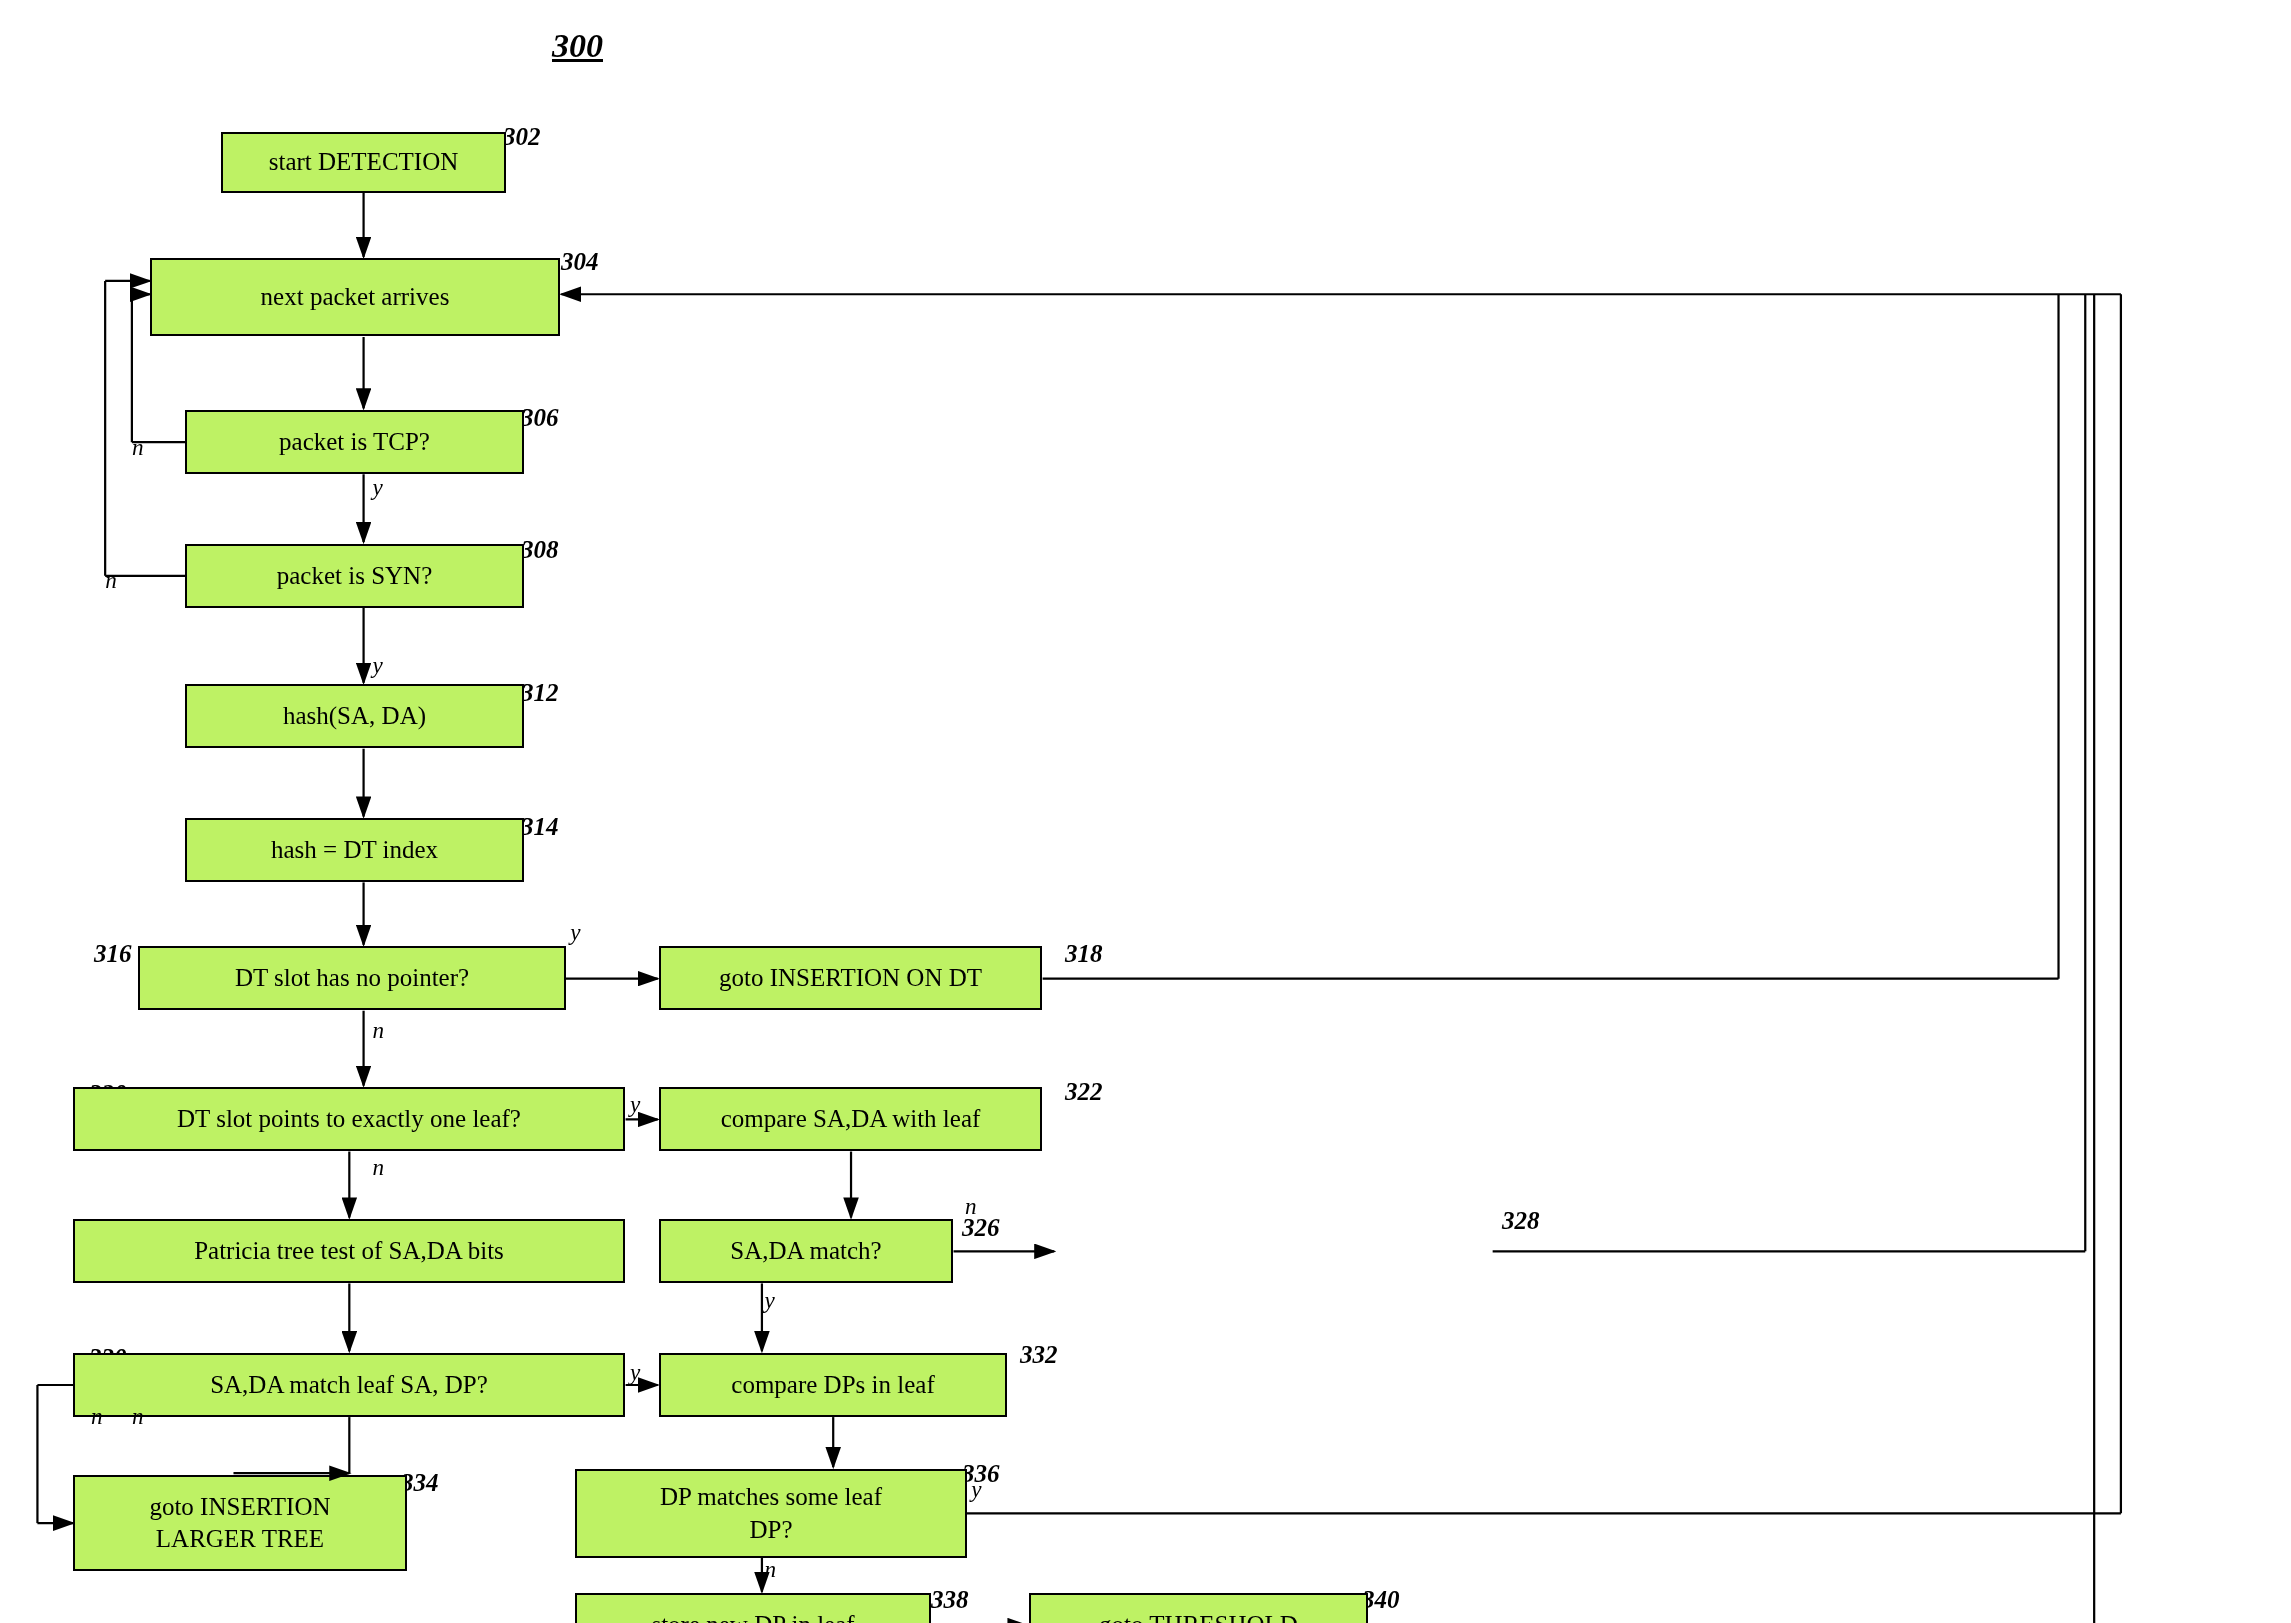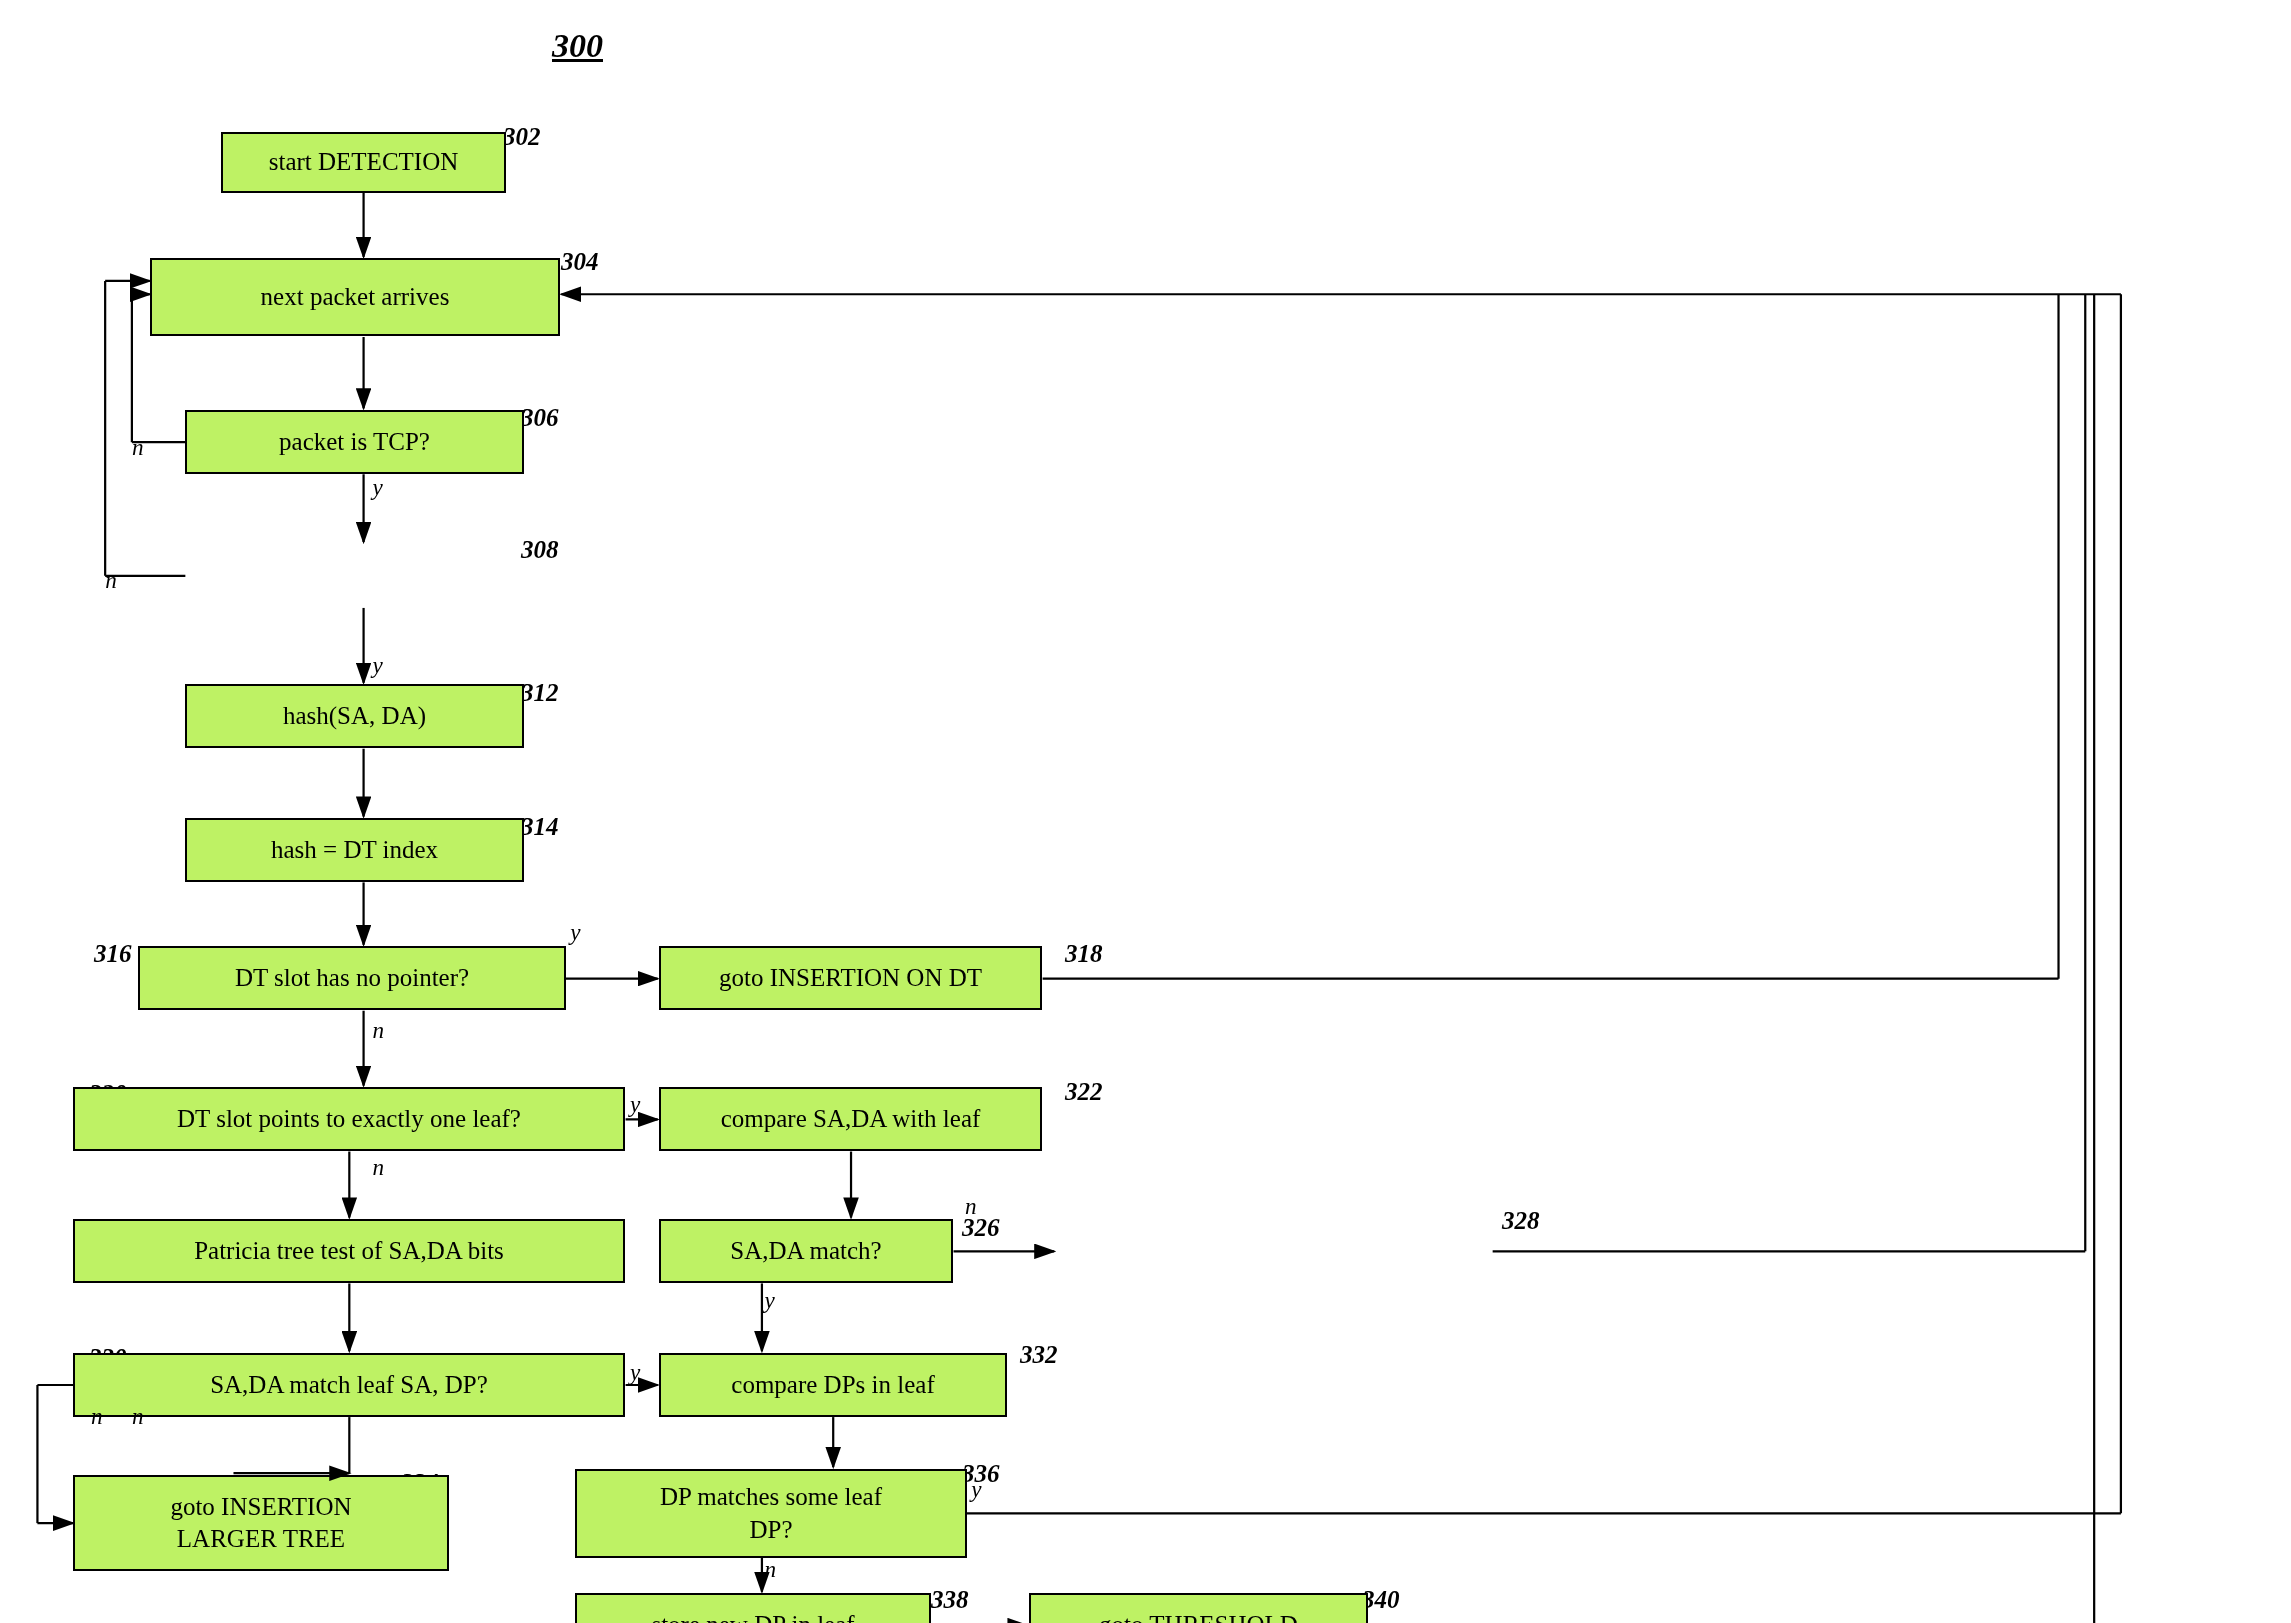--- a/index.html
+++ b/index.html
@@ -76,20 +76,21 @@
   <div class="label" style="left: 962px; top: 1460px;">336</div>
   <div class="label" style="left: 931px; top: 1586px;">338</div>
   <div class="label" style="left: 1362px; top: 1586px;">340</div>
 
   <div class="node" style="left: 221px; top: 132px; width: 285px; height: 61px;">start DETECTION</div>
 
   <div class="node" style="left: 150px; top: 258px; width: 410px; height: 78px;">next packet arrives</div>
 
   <div class="node" style="left: 185px; top: 410px; width: 339px; height: 64px;">packet is TCP?</div>
 
+  <div class="node" style="left: 185px; top: 544px; width: 339px; height: 64px;">packet is SYN?</div>
 
   <div class="node" style="left: 185px; top: 684px; width: 339px; height: 64px;">hash(SA, DA)</div>
 
   <div class="node" style="left: 185px; top: 818px; width: 339px; height: 64px;">hash = DT index</div>
 
   <div class="node" style="left: 138px; top: 946px; width: 428px; height: 64px;">DT slot has no pointer?</div>
 
   <div class="node" style="left: 659px; top: 946px; width: 383px; height: 64px;">goto INSERTION ON DT</div>
 
   <div class="node" style="left: 73px; top: 1087px; width: 552px; height: 64px;">DT slot points to exactly one leaf?</div>
@@ -98,21 +99,21 @@
 
   <div class="node" style="left: 73px; top: 1219px; width: 552px; height: 64px;">Patricia tree test of SA,DA bits</div>
 
   <div class="node" style="left: 659px; top: 1219px; width: 294px; height: 64px;">SA,DA match?</div>
 
 
   <div class="node" style="left: 73px; top: 1353px; width: 552px; height: 64px;">SA,DA match leaf SA, DP?</div>
 
   <div class="node" style="left: 659px; top: 1353px; width: 348px; height: 64px;">compare DPs in leaf</div>
 
-  <div class="node" style="left: 73px; top: 1475px; width: 376px; height: 96px;">goto INSERTION<br>LARGER TREE</div>
+  <div class="node" style="left: 73px; top: 1475px; width: 334px; height: 96px;">goto INSERTION<br>LARGER TREE</div>
 
   <div class="node" style="left: 575px; top: 1469px; width: 392px; height: 89px;">DP matches some leaf<br>DP?</div>
 
   <div class="node" style="left: 575px; top: 1593px; width: 356px; height: 64px;">store new DP in leaf</div>
 
   <div class="node" style="left: 1029px; top: 1593px; width: 339px; height: 64px;">goto THRESHOLD</div>
 
   <svg class="arrows" viewBox="0 0 2572 1822" width="2292" height="1624">
     <defs>
       <marker id="arrowhead" markerWidth="10" markerHeight="7" refX="9" refY="3.5" orient="auto">

